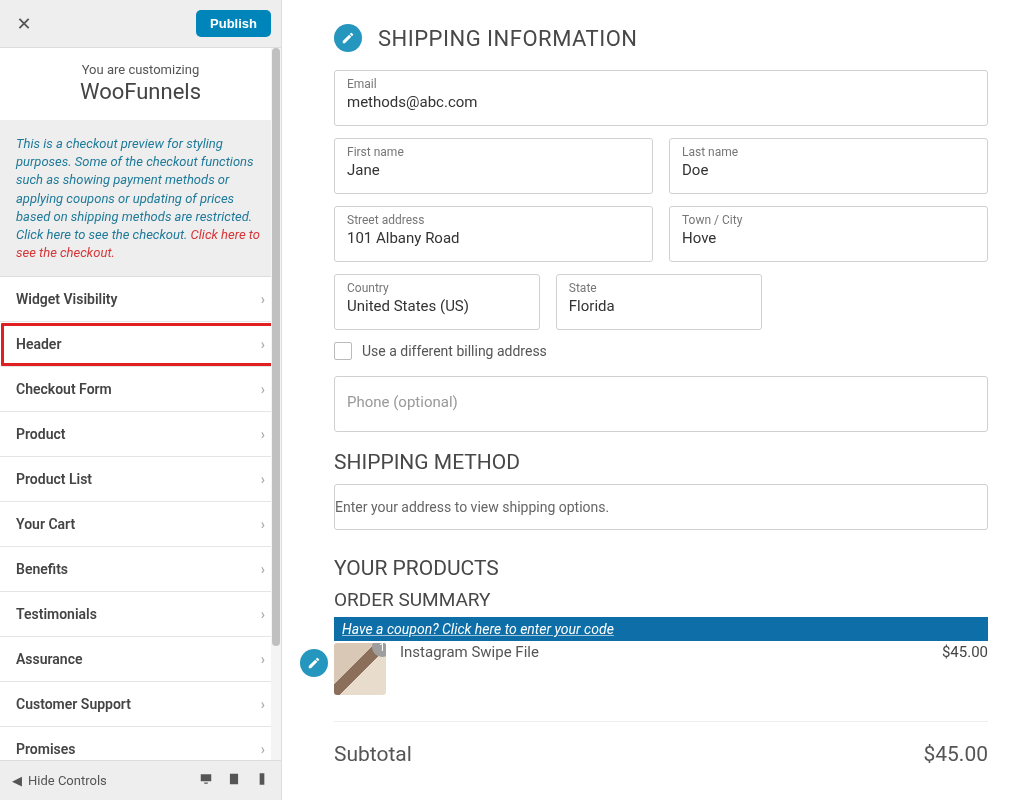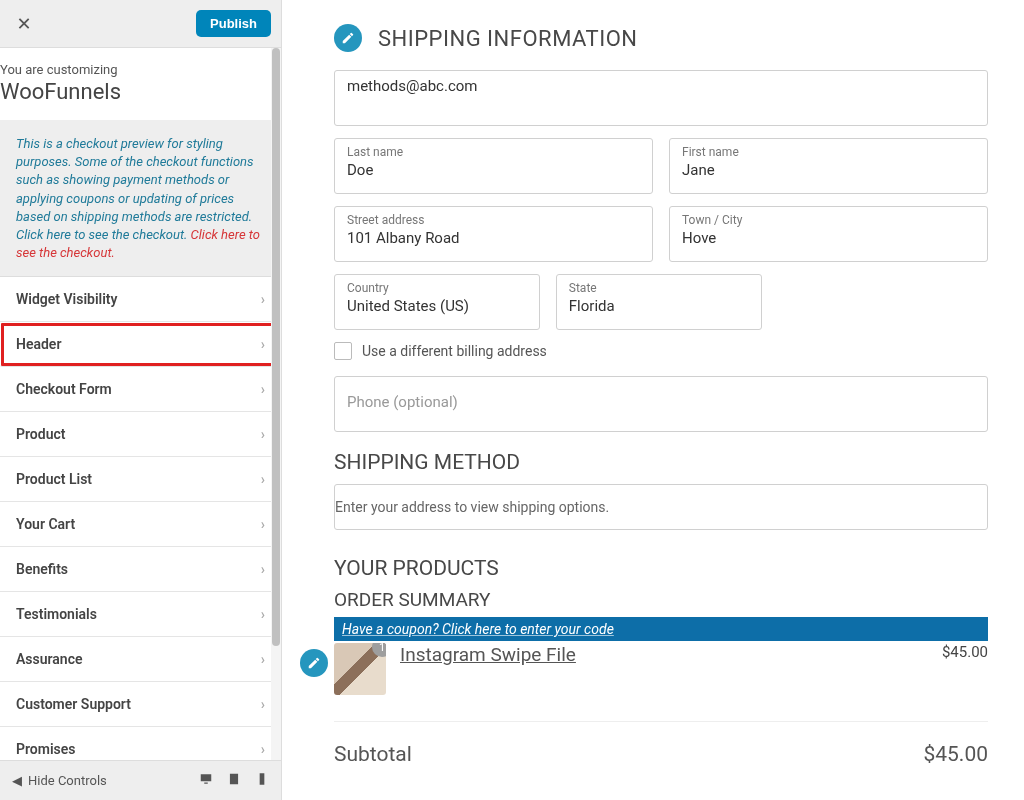--- a/index.html
+++ b/index.html
@@ -4,21 +4,21 @@
 <style>
   * { box-sizing: border-box; margin: 0; padding: 0; }
   body { font-family: -apple-system, BlinkMacSystemFont, "Segoe UI", Roboto, sans-serif; font-size: 14px; color: #333; overflow: hidden; }
   .app { display: flex; width: 1024px; height: 800px; }
 
   
   .sidebar { width: 282px; background: #fff; border-right: 1px solid #ddd; display: flex; flex-direction: column; position: relative;}
   .sb-top { height: 48px; background: #eee; display: flex; align-items: center; justify-content: space-between; padding: 0 10px; border-bottom: 1px solid #ddd;}
   .close-btn { width: 28px; height: 28px; display:flex; align-items:center; justify-content:center; color:#555; font-size:18px; cursor:pointer;}
   .publish-btn { background:#0085ba; color:#fff; border:none; padding: 6px 14px; border-radius:5px; font-size:13px; font-weight:600; cursor:pointer;}
-  .sb-context { padding: 14px 0 16px; border-bottom: 1px solid #eee; }
+  .sb-context { padding: 14px 0 16px; border-bottom: 1px solid #eee; text-align: center; }
   .sb-context .small { font-size: 13px; color: #555; }
   .sb-context .title { font-size: 22px; color: #444; font-weight: 400; margin-top: 2px;}
   .notice { background:#eeeeee; padding: 14px 16px; font-style: italic; color: #1f7a99; font-size: 13px; line-height: 1.4; border-bottom:1px solid #ddd;}
   .notice .red { color:#d63638; font-style: italic;}
   .menu { flex:1; overflow-y:auto; }
   .menu-item { padding: 14px 16px; border-bottom:1px solid #e5e5e5; display:flex; justify-content:space-between; align-items:center; font-size:14px; color:#444; font-weight:600; cursor:pointer;}
   .menu-item .chev { color:#aaa; }
   .menu-item.highlighted { outline: 3px solid #e02020; outline-offset:-4px; border-radius:2px;}
   .sb-footer { height: 40px; border-top:1px solid #ddd; background:#eee; display:flex; align-items:center; padding: 0 12px; gap:10px;}
   .sb-footer .hc { display:flex; align-items:center; gap:6px; color:#555; font-size:13px; flex:1;}
@@ -44,21 +44,21 @@
   .method-box { border:1px solid #d0d0d0; border-radius:3px; padding: 14px 0; color:#666; font-size:14px; margin-bottom: 26px; margin-top:10px;}
   h2.sec { font-size: 21px; color:#484848; font-weight:400; margin: 18px 0 8px;}
   h3.sub { font-size: 19px; color:#484848; font-weight:400; margin: 6px 0 6px;}
   .coupon-bar { background:#0d6ea8; color:#fff; padding: 4px 8px; font-size:14px; font-style: italic; margin-bottom: 2px;}
   .coupon-bar span{ text-decoration: underline; text-decoration-color: rgba(255,255,255,0.6);}
   .prod-row { display:flex; align-items:flex-start; gap:14px; position:relative; padding-bottom:26px; border-bottom:1px solid #eee;}
   .prod-row .edit-circle{ position:absolute; left:-34px; top:6px;}
   .thumb-wrap { position:relative; width:52px; height:52px; background:#eee; border-radius:3px; overflow:hidden;}
   .thumb-wrap .img{ width:100%; height:100%; background: linear-gradient(135deg,#d9c8b6 40%,#8c6f5a 40%,#8c6f5a 55%,#e8dccc 55%);}
   .thumb-wrap .badge{ position:absolute; top:-6px; right:-6px; width:20px; height:20px; border-radius:50%; background:#9e9e9e; color:#fff; font-size:11px; display:flex; align-items:center; justify-content:center;}
-  .prod-name{ flex:1; color:#555; font-size:19px;text-decoration:underline;}
+  .prod-name{ flex:1; color:#555; font-size:15px;}
   .price{ color:#444; font-size:15px;}
   .total-row{ display:flex; justify-content:space-between; padding: 20px 0 4px; color:#555; font-size:21px;}
   .chev svg, .devices svg, .hc svg{ width:14px; height:14px; fill:currentColor;}
 </style>
 </head>
 <body>
 
 <div class="app">
   <div class="sidebar">
     <div class="sb-top">
@@ -145,31 +145,32 @@
       <div class="edit-circle">
           <svg viewBox="0 0 24 24">
             <path d="M3 17.25V21h3.75l11-11-3.75-3.75zM20.7 7.05a1 1 0 000-1.4l-2.35-2.35a1 1 0 00-1.4 0L15 5.25 18.75 9z"></path>
           </svg>
         </div>
       <div class="sec-title">SHIPPING INFORMATION</div>
     </div>
 
     <div class="form-row">
       <div class="field">
+        <div class="label">Email</div>
         <div class="value">methods@abc.com</div>
       </div>
     </div>
     <div class="form-row">
+      <div class="field">
+        <div class="label">First name</div>
+        <div class="value">Jane</div>
+      </div>
       <div class="field">
         <div class="label">Last name</div>
         <div class="value">Doe</div>
-      </div>
-      <div class="field">
-        <div class="label">First name</div>
-        <div class="value">Jane</div>
       </div>
     </div>
     <div class="form-row">
       <div class="field">
         <div class="label">Street address</div>
         <div class="value">101 Albany Road</div>
       </div>
       <div class="field">
         <div class="label">Town / City</div>
         <div class="value">Hove</div>

